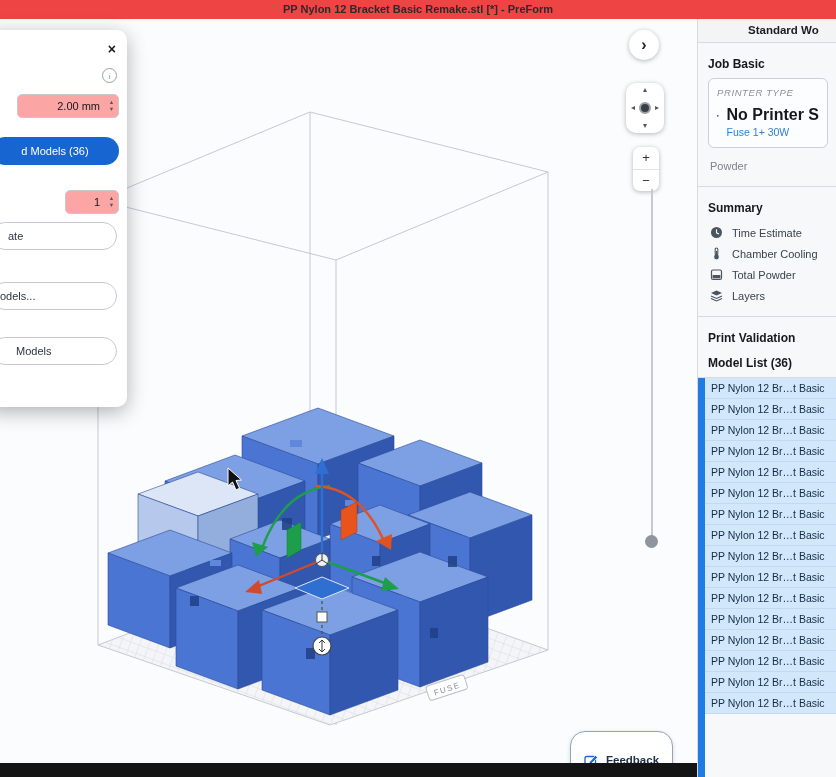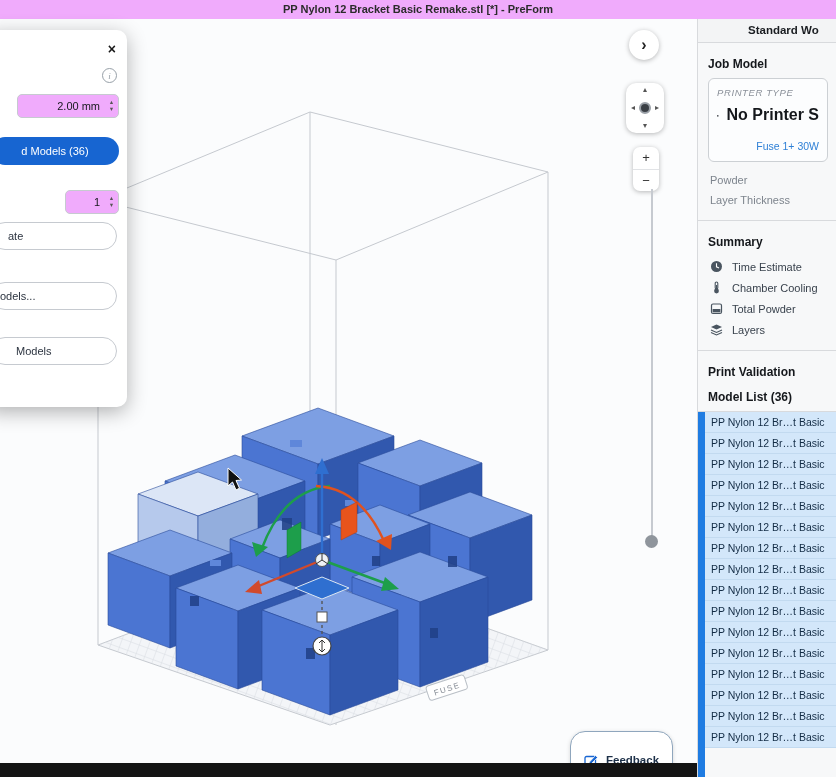--- a/index.html
+++ b/index.html
@@ -1,19 +1,19 @@
 <!DOCTYPE html>
 <html><head>
 <meta charset="utf-8">
 <style>
   html,body{margin:0;padding:0;}
   .app{position:relative;width:836px;height:777px;background:#fff;overflow:hidden;
        font-family:"Liberation Sans",sans-serif;-webkit-font-smoothing:antialiased;}
   
-  .titlebar{position:absolute;top:0;left:0;right:0;height:19px;background:#f0abfc;
+  .titlebar{position:absolute;top:0;left:0;right:0;height:19px;background:#ef4444;
     border-bottom:1px solid #d2d2d2;text-align:center;font-size:11px;font-weight:bold;
     line-height:19px;color:#2b2b2b;}
   
   .viewport{position:absolute;top:19px;left:0;width:697px;height:744px;background:#fbfcfd;}
   .viewport svg.scene{position:absolute;top:0;left:0;}
   
   .fab{position:absolute;background:#fff;box-shadow:0 1px 5px rgba(0,0,0,.28);border-radius:50%;}
   .expand-btn{left:629px;top:11px;width:30px;height:30px;font-size:16px;font-weight:bold;
     color:#222;display:flex;align-items:center;justify-content:center;cursor:pointer;}
   .nav-pad{position:absolute;left:626px;top:64px;width:38px;height:50px;background:#fff;
@@ -35,42 +35,42 @@
     border:1px solid #8fa6bd;border-radius:15px;display:flex;align-items:center;gap:7px;
     font-size:11.5px;font-weight:bold;color:#1c2f47;box-shadow:0 1px 4px rgba(0,0,0,.15);cursor:pointer;}
   
   .dialog{position:absolute;left:-15px;top:30px;width:142px;height:377px;background:#fff;
     border-radius:10px;box-shadow:0 5px 20px rgba(0,0,0,.3);z-index:5;}
   .dlg-close{position:absolute;top:11px;right:11px;font-size:14px;font-weight:bold;color:#1a1a1a;cursor:pointer;}
   .info-icon{position:absolute;top:38px;right:10px;width:13px;height:13px;border:1.3px solid #97a0a8;
     border-radius:50%;color:#97a0a8;font-size:9px;font-style:italic;font-family:"Liberation Serif",serif;
     display:flex;align-items:center;justify-content:center;}
   .stepper{position:absolute;right:8px;display:flex;align-items:center;border:1px solid #c6cad0;
-    border-radius:5px;background:#f0abfc;height:24px;box-sizing:border-box;}
+    border-radius:5px;background:#fca5a5;height:24px;box-sizing:border-box;}
   .stepper .val{flex:1;text-align:right;font-size:11px;color:#15181c;padding-right:5px;}
   .stepper .arrows{width:13px;display:flex;flex-direction:column;align-items:center;justify-content:center;gap:2px;}
   .stepper .arrows span{font-size:5.5px;color:#555;line-height:5px;cursor:pointer;}
   .st1{top:64px;width:102px;}
   .st2{top:160px;width:54px;}
   .pill{position:absolute;left:6px;right:10px;height:28px;border:1px solid #c6cad0;border-radius:14px;
     background:#fff;font-size:11px;color:#2c3440;display:flex;align-items:center;box-sizing:border-box;cursor:pointer;}
   .pill-primary{position:absolute;left:6px;right:8px;top:107px;height:28px;border-radius:14px;
     background:#1765d1;color:#fff;font-size:11px;display:flex;align-items:center;justify-content:center;cursor:pointer;}
   
   .right-panel{position:absolute;top:19px;right:0;width:139px;height:758px;background:#f7f8f9;
     border-left:1px solid #d8dadd;overflow:hidden;box-sizing:border-box;}
   .rp-header{height:23px;line-height:23px;border-bottom:1px solid #d8dadd;background:#f3f4f5;
     font-size:11.5px;font-weight:bold;color:#1a1d21;padding-left:50px;white-space:nowrap;}
   .rp-h{font-weight:bold;font-size:12px;color:#15181c;padding:14px 10px 7px 10px;}
   .printer-card{margin:0px 8px 8px 10px;border:1px solid #ccd0d4;border-radius:6px;background:#fcfdfe;
     padding:8px 8px 9px 8px;}
   .pc-label{font-size:9.5px;color:#8a9099;letter-spacing:.6px;margin-bottom:8px;font-style:italic;}
   .pc-row{display:flex;gap:8px;align-items:flex-start;}
   .pc-name{font-size:16px;font-weight:bold;color:#15181c;white-space:nowrap;}
-  .pc-model{font-size:10.5px;color:#2f80d6;margin-top:16px;white-space:nowrap;text-align:right;}
+  .pc-model{font-size:10.5px;color:#2f80d6;margin-top:2px;white-space:nowrap;}
   .rp-kv{font-size:11px;color:#7d848d;padding:4px 0 4px 12px;}
   .rp-div{border-top:1px solid #d8dadd;margin-top:10px;}
   .sum-item{display:flex;align-items:center;gap:9px;padding:4px 0 4px 12px;font-size:11px;color:#39424d;}
   .sum-item svg{flex:0 0 auto;}
   .model-list{position:relative;border-top:1px solid #d8dadd;}
   .m-strip{position:absolute;left:0;top:0;bottom:-400px;width:7px;background:#1f7ce2;z-index:2;}
   .m-row{height:20px;line-height:20px;background:#d3e7fa;border-bottom:1px solid #c2daf0;
     font-size:10.5px;color:#132c45;padding-left:13px;white-space:nowrap;cursor:pointer;}
   
   .bottombar{position:absolute;left:0;bottom:0;width:697px;height:14px;background:#141414;}
@@ -244,39 +244,38 @@
     </div>
 
     <div class="pill" style="top:192px;padding-left:16px;">ate</div>
     <div class="pill" style="top:252px;padding-left:8px;">odels...</div>
     <div class="pill" style="top:307px;padding-left:24px;">Models</div>
   </div>
 
   <div class="right-panel">
     <div class="rp-header">Standard Wo</div>
 
-    <div class="rp-h">Job Model</div>
+    <div class="rp-h">Job Basic</div>
 
     <div class="printer-card">
       <div class="pc-label">PRINTER TYPE</div>
       <div class="pc-row">
         <svg width="16" height="20" viewBox="0 0 16 20">
           <rect x="0.5" y="2" width="14" height="16" rx="2" fill="#3f444a"></rect>
           <rect x="2.5" y="4" width="10" height="5" fill="#25292e"></rect>
           <rect x="4.5" y="11" width="6" height="5" fill="#e8e8e8"></rect>
         </svg>
         <div>
           <div class="pc-name">No Printer S</div>
           <div class="pc-model">Fuse 1+ 30W</div>
         </div>
       </div>
     </div>
 
     <div class="rp-kv">Powder</div>
-    <div class="rp-kv">Layer Thickness</div>
 
     <div class="rp-div"></div>
     <div class="rp-h">Summary</div>
 
     <div class="sum-item">
       <svg width="13" height="13" viewBox="0 0 13 13">
         <circle cx="6.5" cy="6.5" r="5.5" fill="#4a5560"></circle>
         <path d="M6.5,3.2 L6.5,6.8 L9,8" stroke="#fff" stroke-width="1.1" fill="none"></path>
       </svg>
       <span>Time Estimate</span>

